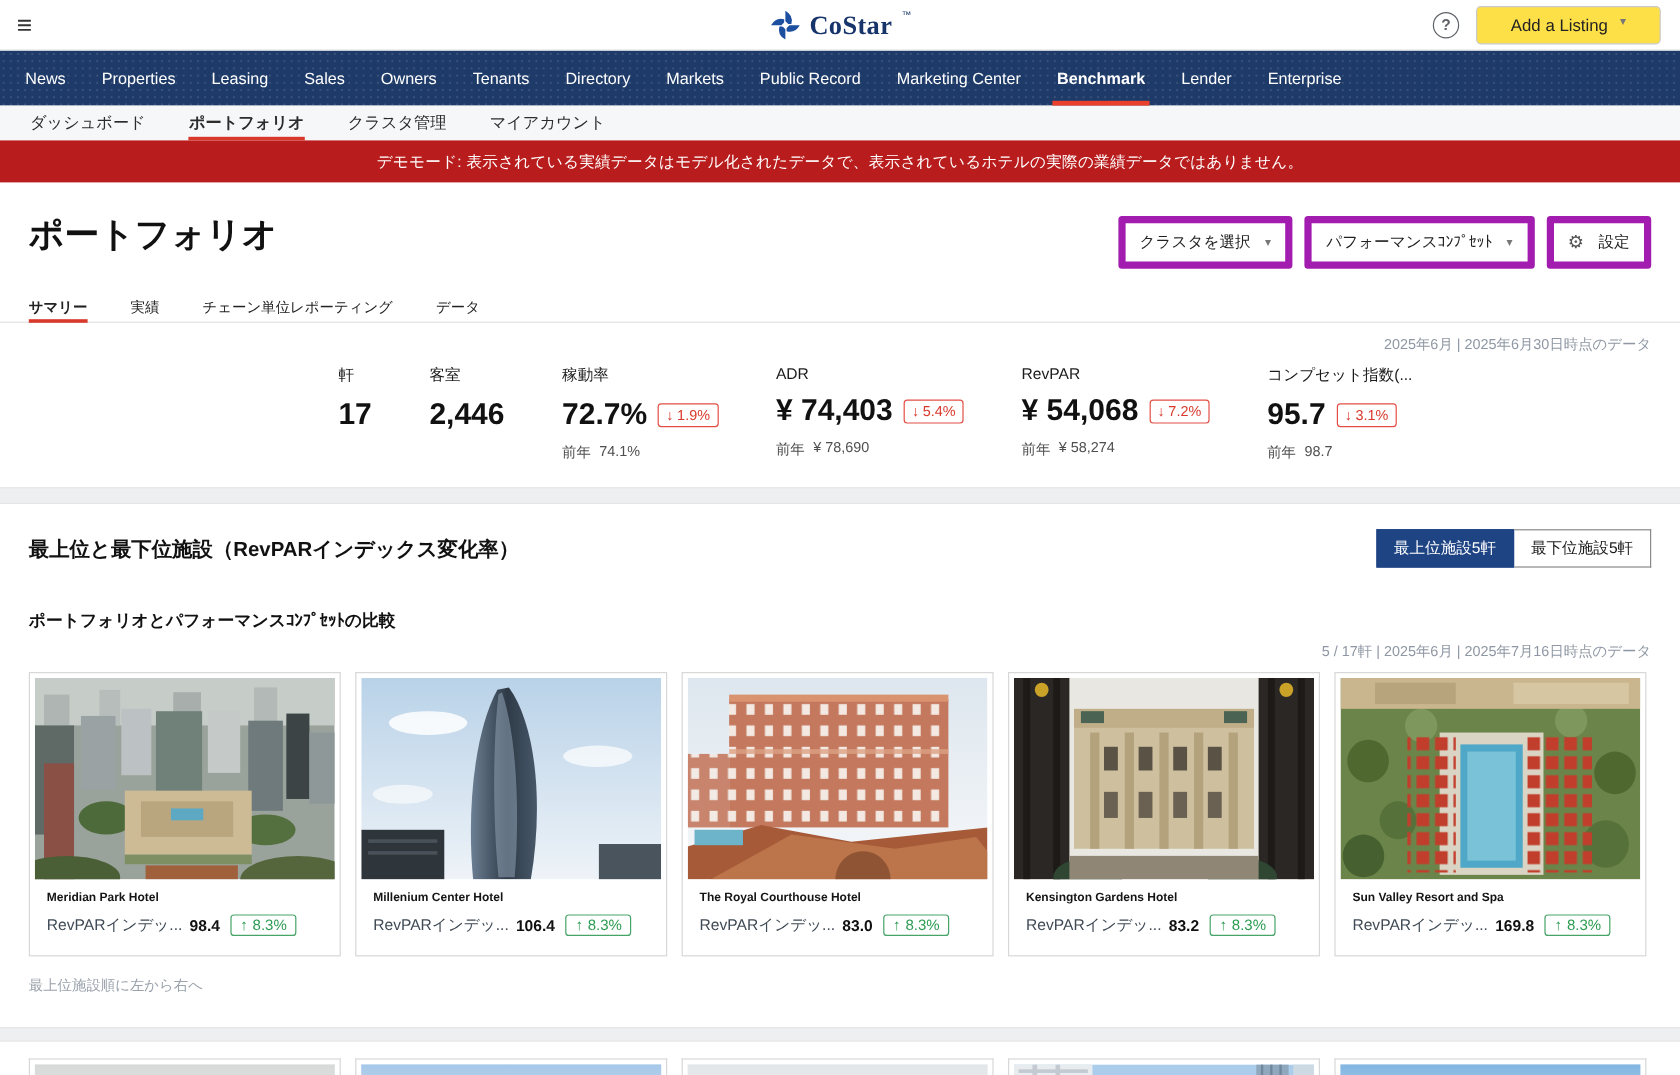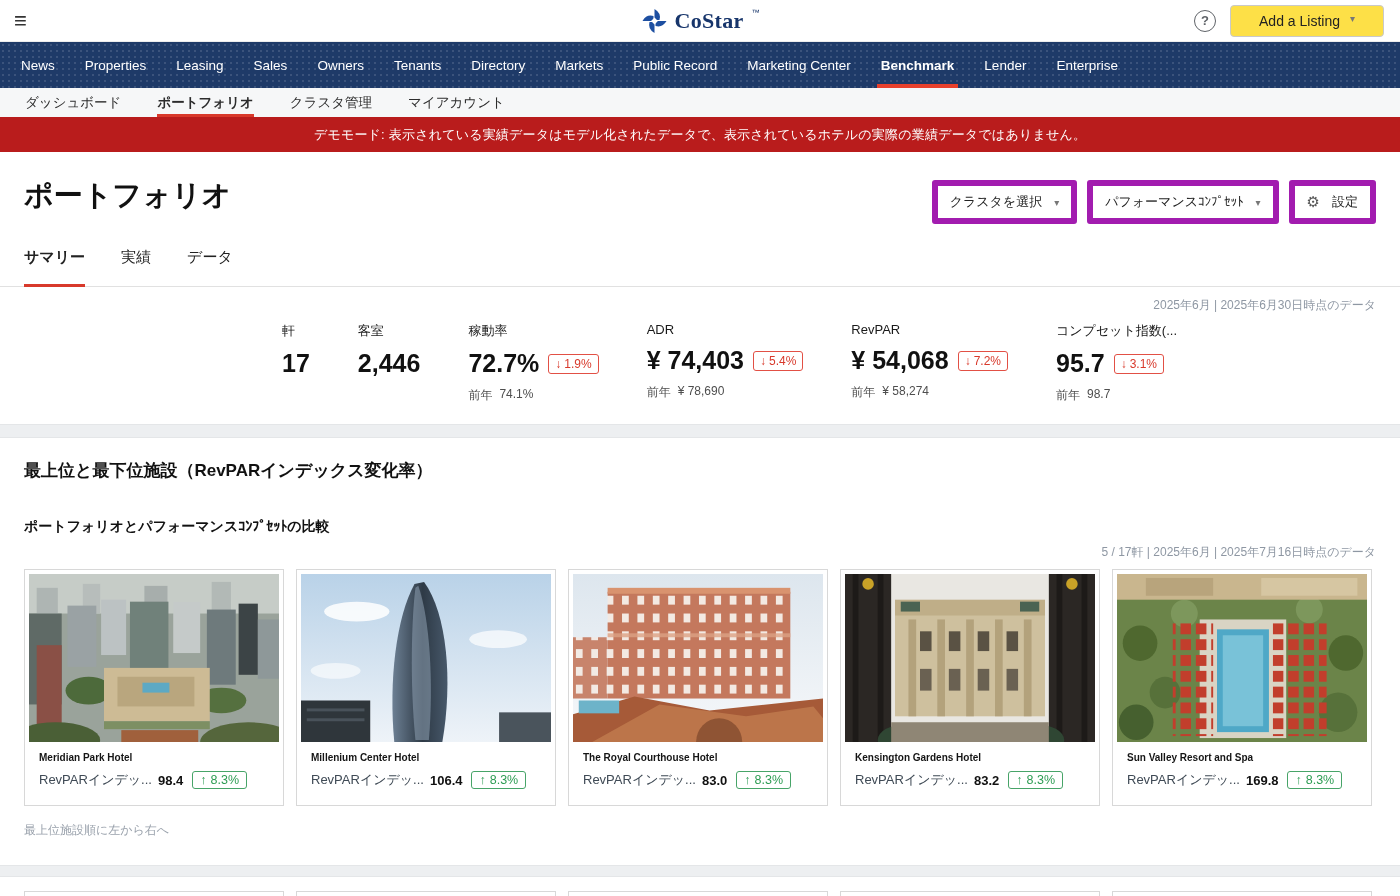--- a/index.html
+++ b/index.html
@@ -53,21 +53,21 @@
   .page-title { font-size:29px; font-weight:bold; color:#111; }
   .header-controls { display:flex; gap:10px; margin-top:4px; }
   .select-btn, .settings-btn { border:6px solid #a21caf; border-radius:3px;
     background:#fff; padding:7px 12px; font-size:13px; color:#222; display:flex;
     align-items:center; gap:12px; cursor:pointer; white-space:nowrap; }
   .gear { font-size:15px; color:#555; }
 
   
   .tabs { display:flex; gap:36px; padding:0 24px; margin-top:24px;
     border-bottom:1px solid #e1e1e1; }
-  .tab { font-size:15px; color:#222; padding-bottom:19px; position:relative; cursor:pointer; }
+  .tab { font-size:12px; color:#222; padding-bottom:3px; position:relative; cursor:pointer; }
   .tab.active { font-weight:bold; }
   .tab.active::after { content:""; position:absolute; left:0; right:0; bottom:-1px;
     height:3px; background:#d8392b; }
 
   
   .kpi-section { padding:6px 24px 20px; }
   .asof { text-align:right; font-size:12px; color:#8e97a3; margin-top:4px; }
   .kpi-row { display:flex; gap:48px; margin-left:258px; margin-top:8px; }
   .kpi-label { font-size:13px; color:#1a1a1a; margin-bottom:9px; white-space:nowrap; }
   .kpi-value-row { display:flex; align-items:center; gap:9px; }
@@ -188,20 +188,21 @@
     <div class="settings-btn">
       <span class="gear">⚙</span>
       <span>設定</span>
     </div>
   </div>
 </div>
 
 <div class="tabs">
   <div class="tab active">サマリー</div>
   <div class="tab">実績</div>
+  <div class="tab">チェーン単位レポーティング</div>
   <div class="tab">データ</div>
 </div>
 
 <div class="kpi-section">
   <div class="asof">2025年6月 | 2025年6月30日時点のデータ</div>
   <div class="kpi-row">
     <div class="kpi">
       <div class="kpi-label">軒</div>
       <div class="kpi-value-row">
           <span class="kpi-value">17</span>
@@ -270,20 +271,24 @@
         </div>
     </div>
   </div>
 </div>
 
 <div class="gray-band"></div>
 
 <div class="section">
   <div class="section-head">
     <div class="section-title">最上位と最下位施設（RevPARインデックス変化率）</div>
+    <div class="toggle">
+      <div class="toggle-btn active">最上位施設5軒</div>
+      <div class="toggle-btn">最下位施設5軒</div>
+    </div>
   </div>
   <div class="subtitle">ポートフォリオとパフォーマンスｺﾝﾌﾟｾｯﾄの比較</div>
   <div class="meta">5 / 17軒 | 2025年6月 | 2025年7月16日時点のデータ</div>
 
   <div class="cards">
 
     <div class="card">
       <div class="card-img">
         <svg viewBox="0 0 260 170" preserveAspectRatio="none">
           <rect width="260" height="170" fill="#9aa39b"></rect>

